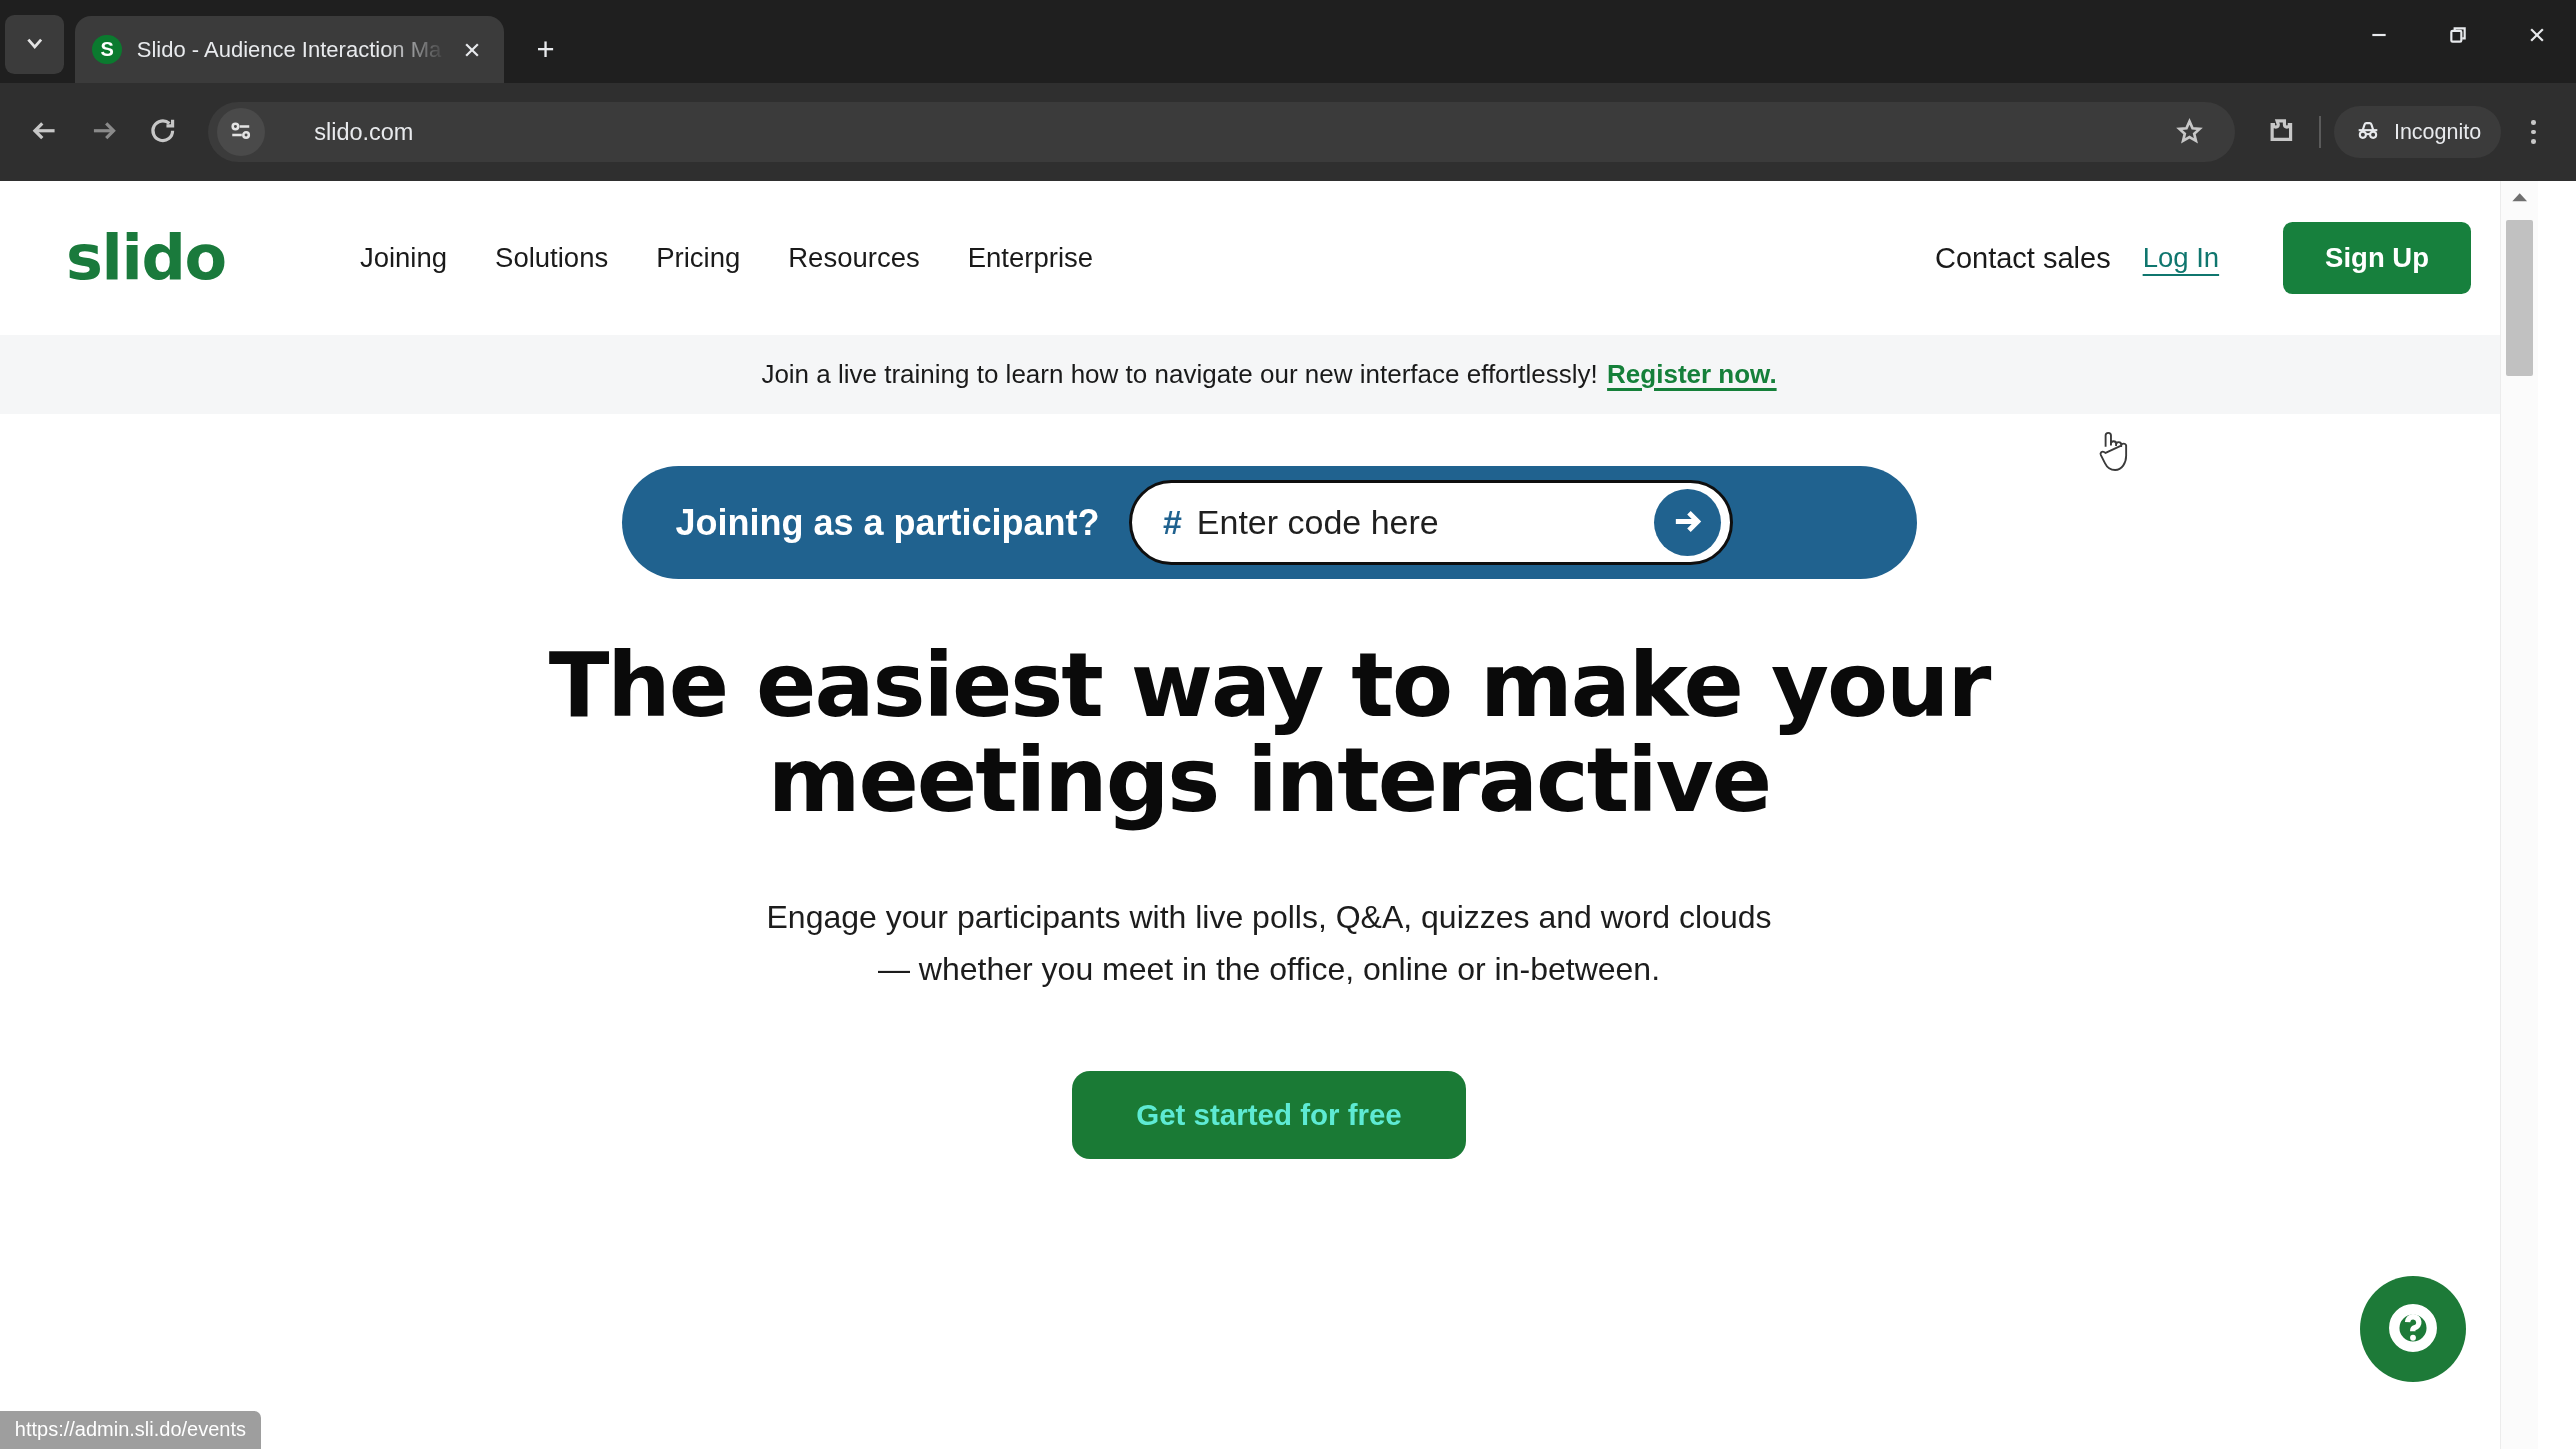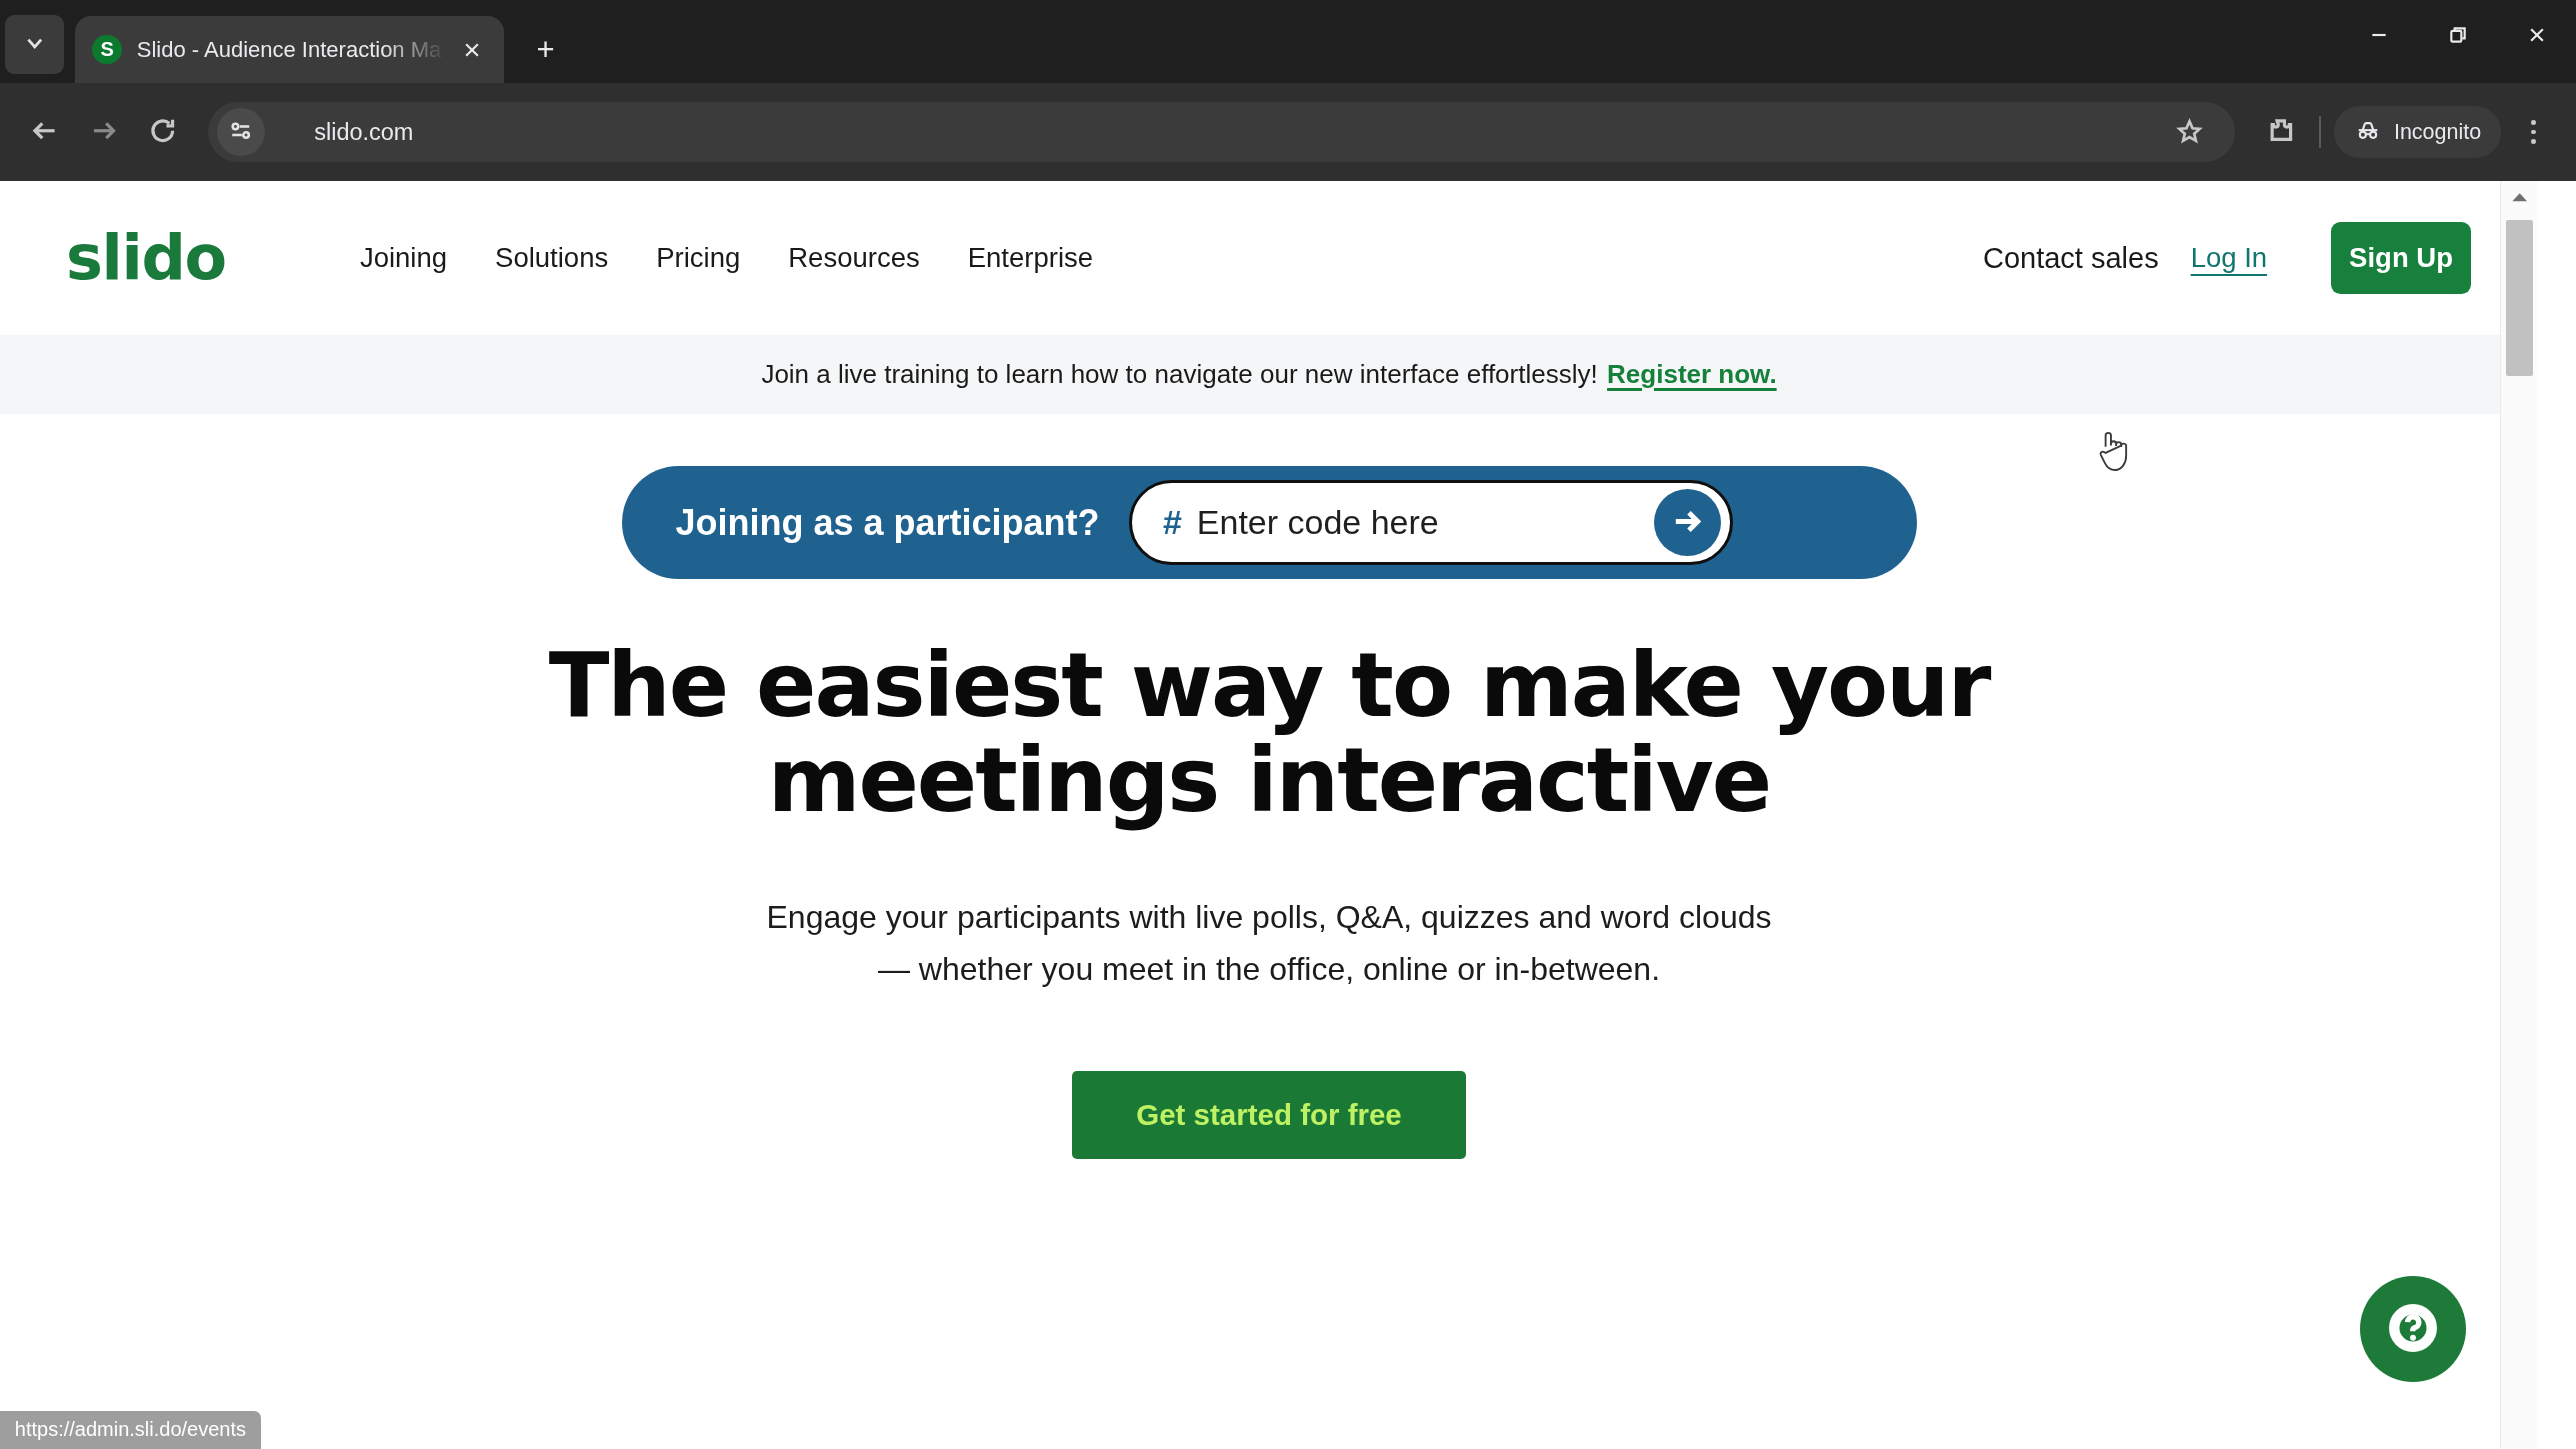--- a/index.html
+++ b/index.html
@@ -131,21 +131,21 @@
   .nav-right { margin-left: auto; display: flex; align-items: center; flex: 0 0 auto; }
   .contact-sales { color: #1a1a1a; font-size: 29px; text-decoration: none; white-space: nowrap; }
   .login {
     color: #0f766e; font-size: 27.5px; text-decoration: underline;
     text-underline-offset: 6.7px; text-decoration-thickness: 2px;
     margin-left: 32px; white-space: nowrap; position: relative;
   }
   .signup {
     margin-left: 64px; background: #17803d; color: #ffffff;
     font-size: 27.5px; font-weight: bold; border: none;
-    border-radius: 9.4px; padding: 20px 18px; white-space: nowrap;
+    border-radius: 9.4px; padding: 20px 42px; white-space: nowrap;
     font-family: "Liberation Sans", sans-serif;
   }
 
   .announce {
     height: 79px; background: #f5f6f7;
     display: flex; align-items: center; justify-content: center;
     font-size: 26px; color: #1a1a1a; gap: 9.4px;
   }
   .announce a {
     color: #15803a; font-weight: bold; text-decoration: underline;
@@ -177,22 +177,22 @@
     margin-top: 59px; text-align: center; color: #0a0a0a;
     font-size: 89px; font-weight: bold; line-height: 1.07;
     letter-spacing: -2px; max-width: 1811px;
     font-family: "DejaVu Sans", sans-serif;
   }
   .subhead {
     margin-top: 64px; text-align: center; color: #1c1c1c;
     font-size: 32px; line-height: 1.62; max-width: 1610px;
   }
   .cta {
-    margin-top: 75px; background: #1a7a35; color: #bef264;
-    font-size: 29.5px; font-weight: bold; border: none; border-radius: 5px;
+    margin-top: 75px; background: #1a7a35; color: #5eead4;
+    font-size: 29.5px; font-weight: bold; border: none; border-radius: 18px;
     padding: 27px 64px; font-family: "Liberation Sans", sans-serif;
   }
 
   .help-fab {
     position: absolute; right: 72px; bottom: 67px;
     width: 106px; height: 106px; border-radius: 50%; background: #1d7a38;
     display: flex; align-items: center; justify-content: center;
   }
   .help-fab svg { width: 50px; height: 50px; stroke: #ffffff; stroke-width: 5; fill: none; }
 

